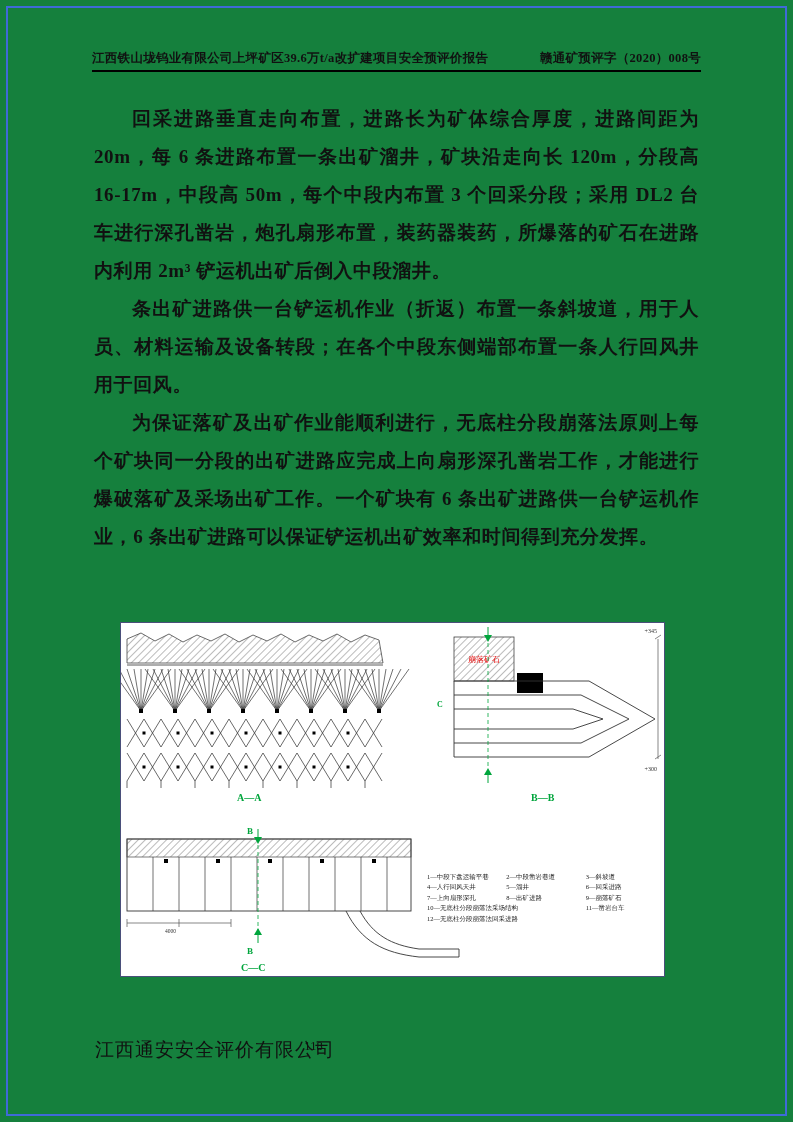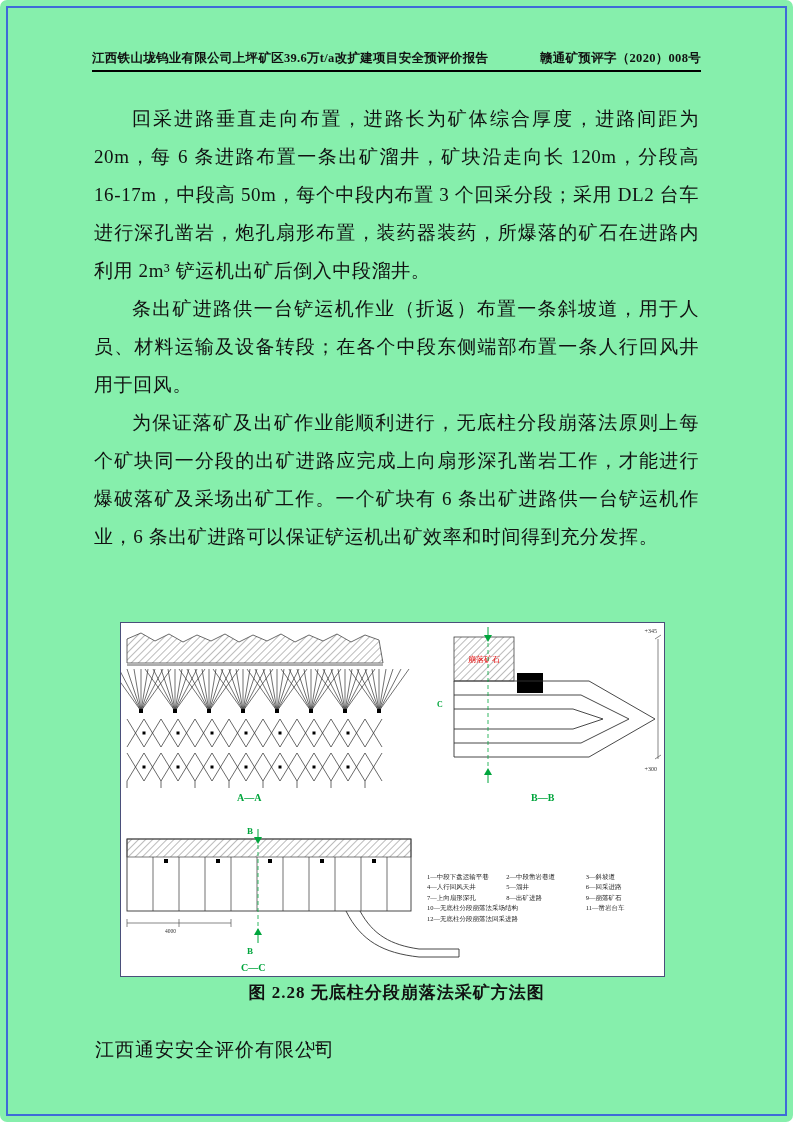--- a/index.html
+++ b/index.html
@@ -1,23 +1,23 @@
 <!DOCTYPE html>
 <html><head>
 <meta charset="utf-8">
 <style>
   html,body{margin:0;padding:0;background:#ffffff;}
-  .page{position:relative;width:793px;height:1122px;background:#86efac;overflow:hidden;
-        font-family:"Liberation Serif","DejaVu Serif",serif;color:#111;border-radius:7px;}
+  .page{position:relative;width:793px;height:1122px;background:#15803d;overflow:hidden;
+        font-family:"Liberation Serif","DejaVu Serif",serif;color:#111;}
   .page-frame{position:absolute;inset:6px;border:2px solid #3f6ad8;pointer-events:none;}
   .header{position:absolute;left:92px;right:92px;top:50px;display:flex;justify-content:space-between;
           align-items:baseline;font-weight:bold;font-size:12.5px;letter-spacing:0.3px;}
   .header .hl{max-width:66%;}
   .header-rule{position:absolute;left:92px;right:92px;top:70px;border-bottom:2px solid #000;}
-  .content{position:absolute;left:94px;top:100px;width:605px;}
+  .content{position:absolute;left:94px;top:100px;width:605px;font-weight:bold;}
   .content p{margin:0;font-size:19px;line-height:38px;text-align:justify;text-indent:2em;
              letter-spacing:0.6px;}
   .figure-box{position:absolute;left:120px;top:622px;width:543px;height:353px;border:1px solid #4a4f7a;
               background:#fff;}
   .figure-box svg{position:absolute;left:0;top:0;}
   .legend{position:absolute;left:306px;top:250px;width:234px;display:grid;
           grid-template-columns:1fr 1fr 1fr;column-gap:4px;row-gap:3px;
           font-size:6.5px;line-height:1.15;color:#222;}
   .legend .span2{grid-column:span 2;}
   .legend .span3{grid-column:span 3;}
@@ -195,17 +195,16 @@
       <span>6—回采进路</span>
       <span>7—上向扇形深孔</span>
       <span>8—出矿进路</span>
       <span>9—崩落矿石</span>
       <span class="span2">10—无底柱分段崩落法采场结构</span>
       <span>11—凿岩台车</span>
       <span class="span3">12—无底柱分段崩落法回采进路</span>
     </div>
   </div>
 
-  <div class="figure-caption">图 2.28 无底柱分段崩落法采矿方法图</div>
 
   <div class="footer-company">江西通安安全评价有限公司</div>
   <div class="page-number">118</div>
 </div>
 
 </body></html>

